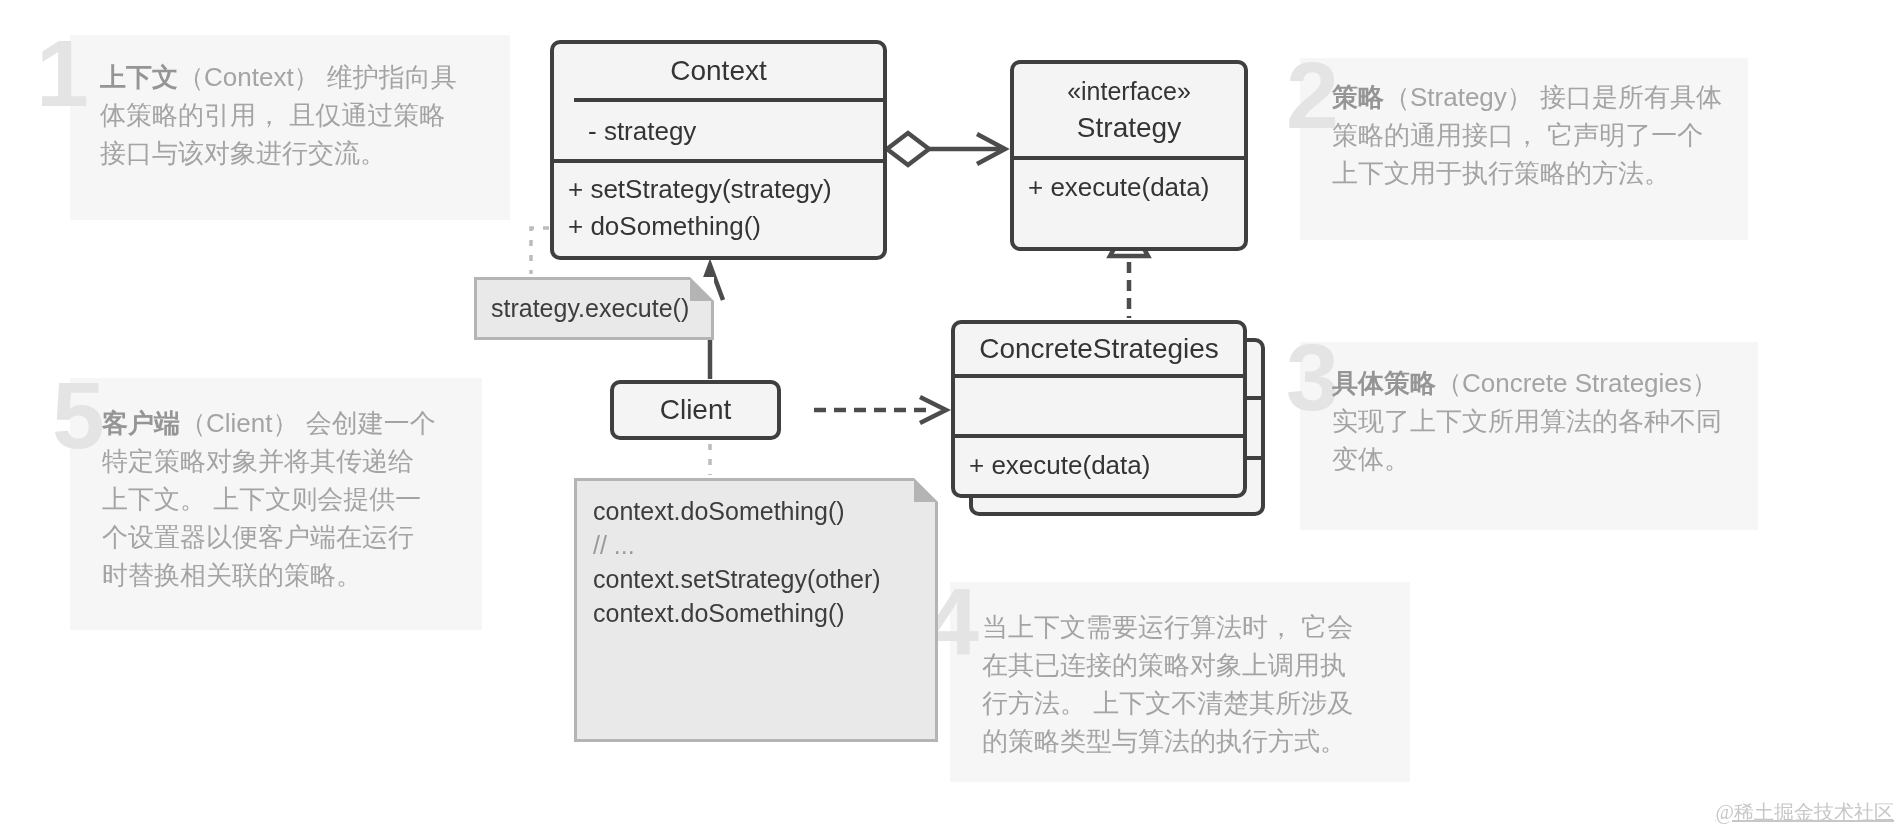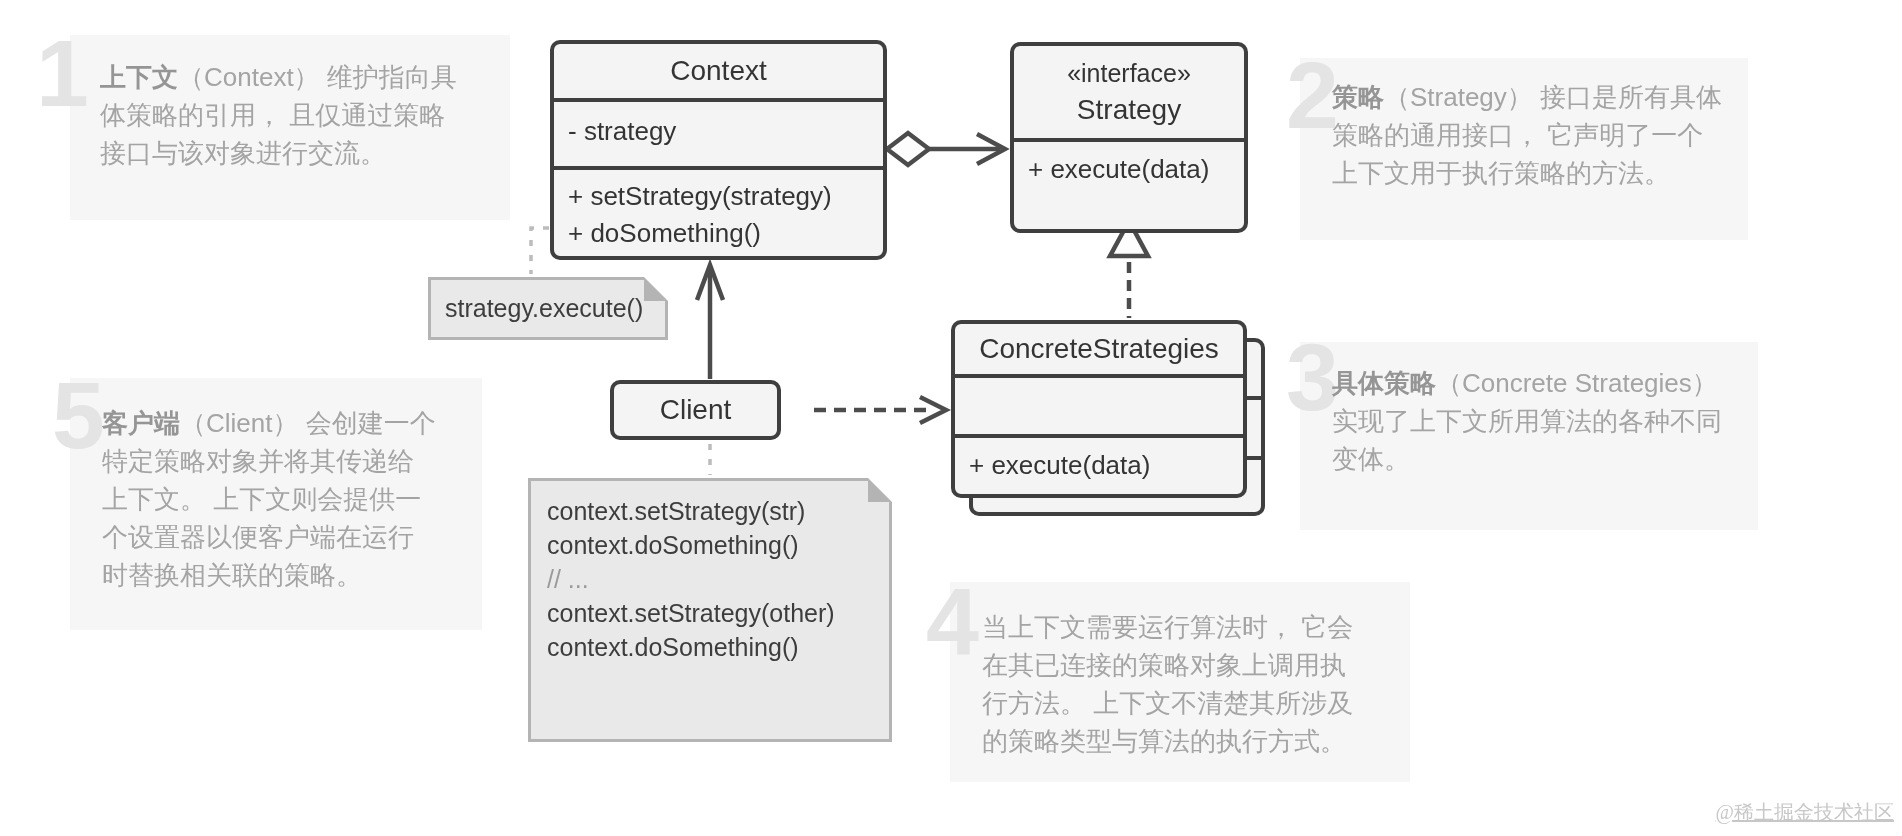--- a/index.html
+++ b/index.html
@@ -14,42 +14,42 @@
   .kw       { font-weight:bold; color:#959595; }
 
   
   .uml { position:absolute; background:#f4f4f4; border:4px solid #3f3f3f; border-radius:10px; color:#343434; }
   .uml .row-title { font-weight:normal; font-size:28px; text-align:center; }
   .uml .sec { border-top:4px solid #3f3f3f; }
   .mono-line { font-size:26px; padding-left:14px; }
 
   #context-box { left:550px; top:40px; width:337px; height:220px; z-index:3; }
   #context-box .row-title { line-height:54px; height:54px; }
-  #context-box .attr { height:68px; line-height:58px; }
+  #context-box .attr { height:61px; line-height:58px;margin-left:20px; }
   #context-box .methods { height:108px; padding-top:8px; line-height:37px; }
 
-  #strategy-box { left:1010px; top:42px; width:238px; height:191px; z-index:3; }
+  #strategy-box { left:1010px; top:60px; width:238px; height:191px; z-index:3; }
   #strategy-box .stereo { font-size:25px; text-align:center; padding-top:10px; line-height:34px; }
   #strategy-box .row-title { line-height:40px; height:48px; }
   #strategy-box .method { height:56px; line-height:54px; }
 
   #client-box { left:610px; top:380px; width:171px; height:60px; z-index:3; }
   #client-box .row-title { line-height:52px; height:52px; }
 
   #concrete-box { left:951px; top:320px; width:296px; height:178px; z-index:3; }
   #concrete-back { left:969px; top:338px; width:296px; height:178px; z-index:2; }
   #concrete-back .sec1 { height:54px; }
   #concrete-back .sec2 { height:60px; border-top:4px solid #3f3f3f; }
   #concrete-back .sec3 { height:52px; border-top:4px solid #3f3f3f; }
   #concrete-box .row-title { line-height:50px; height:50px; }
   #concrete-box .empty { height:60px; }
   #concrete-box .method { height:56px; line-height:54px; }
 
   
-  .note { position:absolute; background:#e9e9e9; border:3px solid #b4b4b4; color:#3d3d3d; z-index:3; }
+  .note { position:absolute; background:#e9e9e9; border:3px solid #b4b4b4; color:#3d3d3d; z-index:3;margin-left:46px; }
   .note::before { content:""; position:absolute; top:-3px; right:-3px; width:0; height:0;
                   border-style:solid; border-width:0 24px 24px 0;
                   border-color:#ffffff #ffffff #b4b4b4 #b4b4b4; }
   #note-call { left:428px; top:277px; width:240px; height:63px; font-size:25px; line-height:56px; padding-left:14px; }
   #note-code { left:528px; top:478px; width:364px; height:264px; font-size:25px; line-height:34px; padding:13px 0 0 16px; }
   #note-code .dim { color:#9a9a9a; }
   #note-code b { font-weight:bold; }
 
   
   #arrows { position:absolute; left:0; top:0; z-index:1; pointer-events:none; }
@@ -153,21 +153,20 @@
 
   <div class="uml" id="client-box">
     <div class="row-title">Client</div>
   </div>
 
   <div class="note" id="note-call">
     <span>strategy.execute()</span>
   </div>
 
   <div class="note" id="note-code">
-    <div>context.setStrategy(str)</div>
     <div>context.doSomething()</div>
     <div class="dim">// ...</div>
     <div>context.setStrategy(other)</div>
     <div>context.doSomething()</div>
   </div>
 
   <div id="watermark">@稀土掘金技术社区</div>
 
 </div>
 

